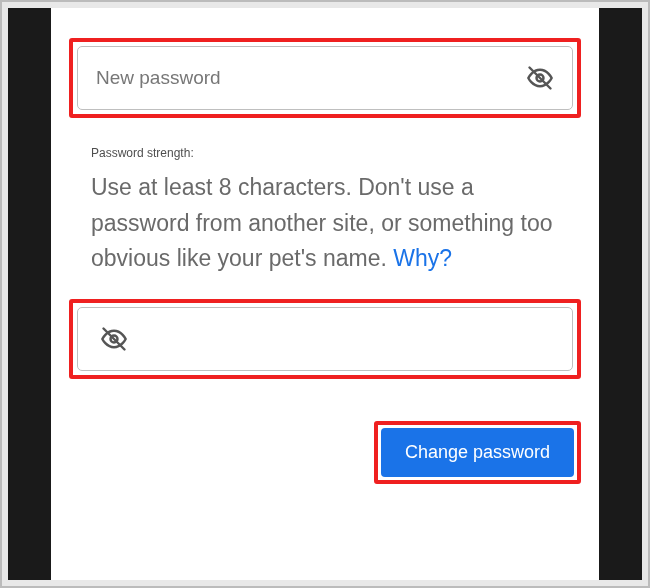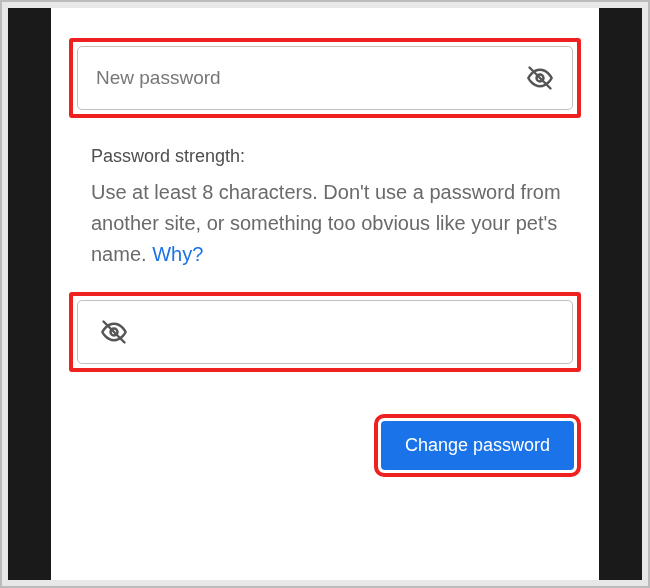--- a/index.html
+++ b/index.html
@@ -66,43 +66,43 @@
       cursor: pointer;
       padding: 4px;
       display: flex;
       align-items: center;
       justify-content: center;
     }
     .strength-block {
       padding: 28px 18px 22px 22px;
     }
     .strength-title {
-      font-size: 18px;
+      font-size: 12px;
       color: #4e4e4e;
       margin-bottom: 10px;
     }
     .strength-desc {
-      font-size: 20px;
+      font-size: 23px;
       color: #6a6a6a;
       line-height: 1.55;
     }
     .why-link {
       color: #1a73e8;
       text-decoration: none;
       cursor: pointer;
     }
     .button-row {
       display: flex;
       justify-content: flex-end;
       margin-top: 42px;
       padding-right: 0;
     }
     .btn-highlight {
       border: 4px solid #ef2020;
-      border-radius: 10px;
+      border-radius: 3px;
       padding: 3px;
     }
     .change-btn {
       background: #1a73e8;
       color: #ffffff;
       border: none;
       border-radius: 4px;
       font-size: 18px;
       padding: 14px 24px;
       cursor: pointer;

